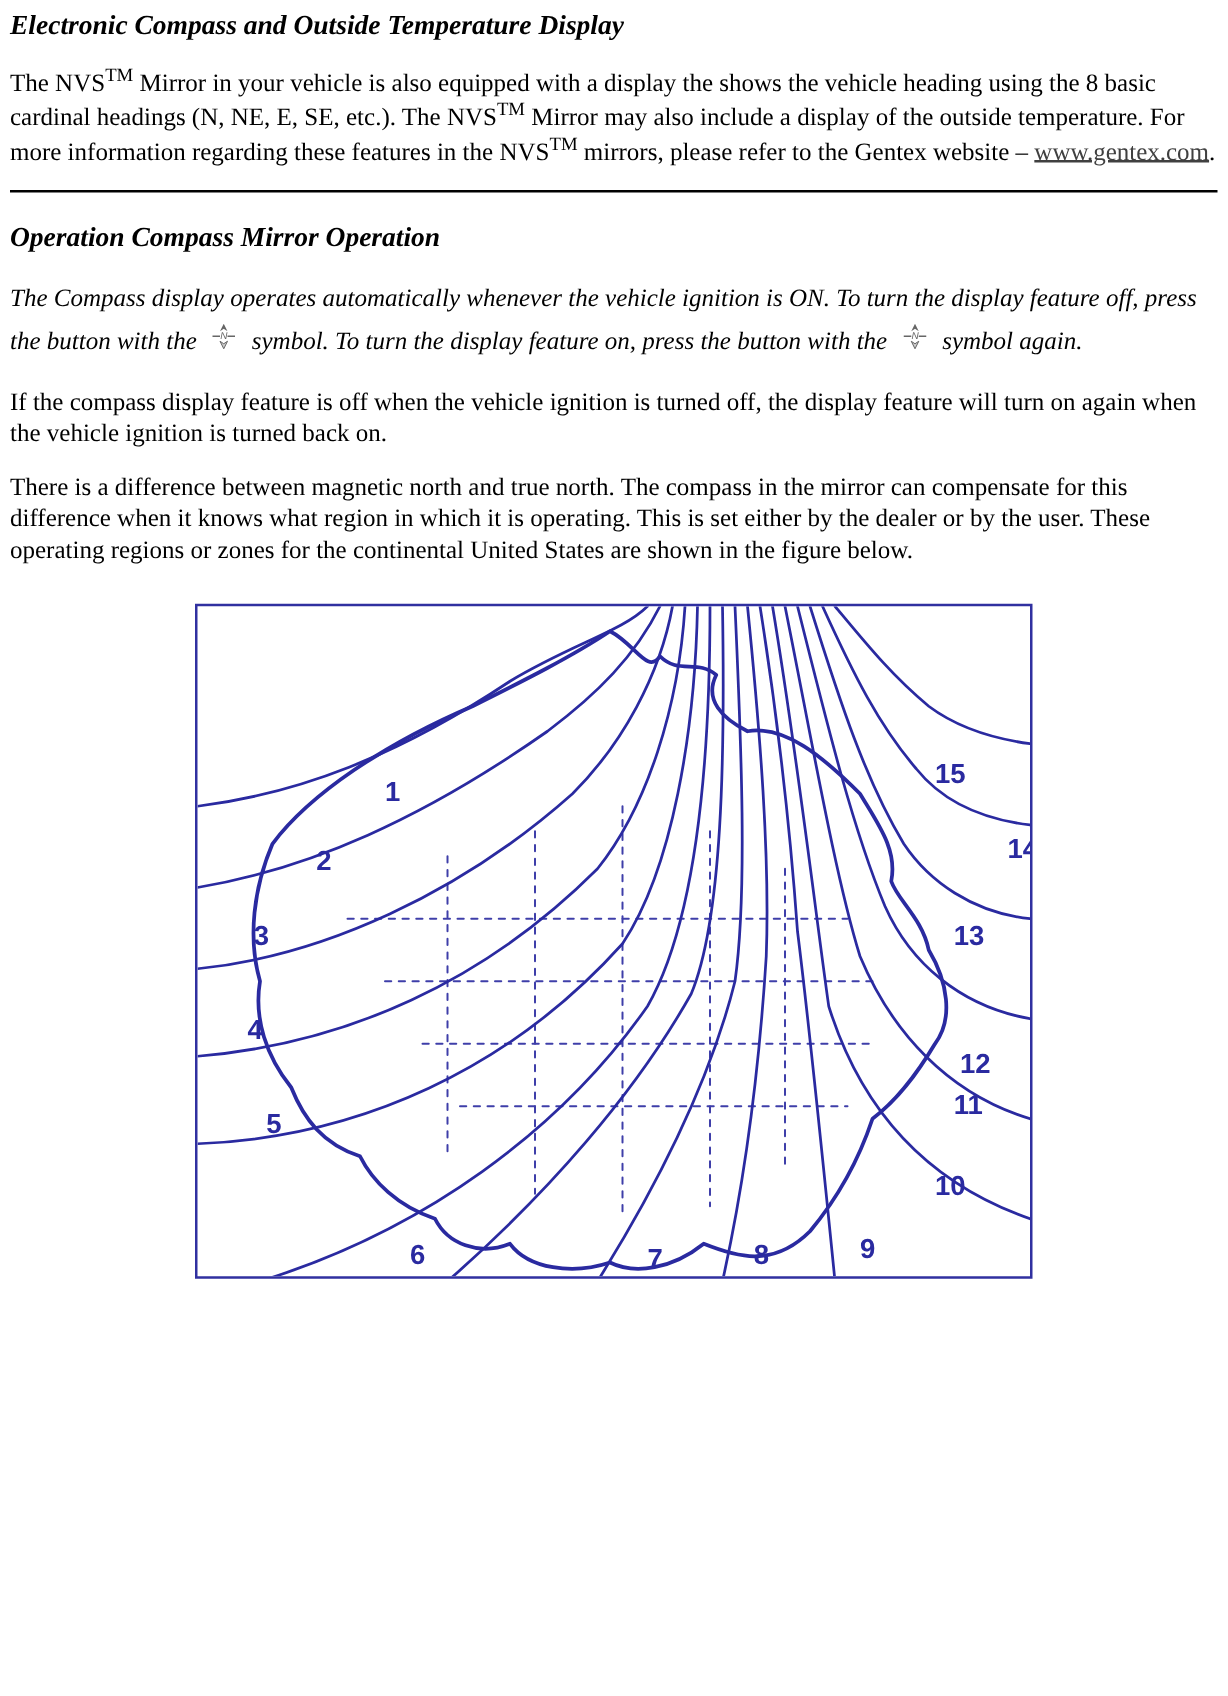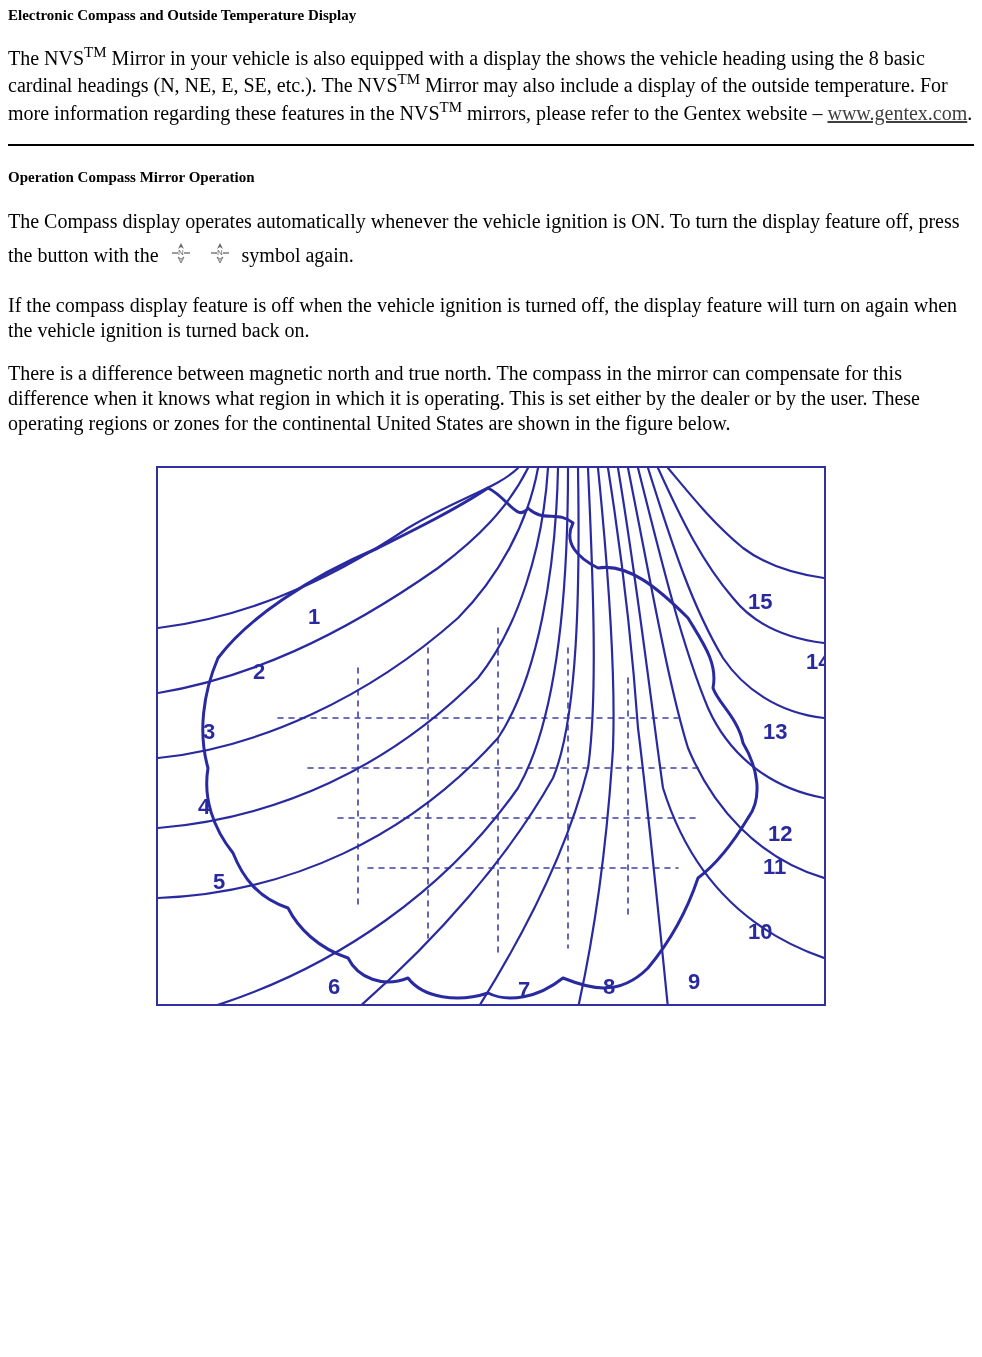--- a/index.html
+++ b/index.html
@@ -6,34 +6,35 @@
     font-family: "Times New Roman", Times, serif;
     font-size: 20px;
     color: #000;
     margin: 0;
     padding: 6px 8px 0 8px;
     width: 982px;
     box-sizing: border-box;
     line-height: 1.25;
   }
   h2.section {
-    font-size: 15px;
+    font-size: 22px;
     font-weight: bold;
+    font-style: italic;
     margin: 0 0 18px 0;
   }
   p { margin: 0 0 18px 0; }
   a.link { color: #404040; text-decoration: underline; }
   hr.sep { border: none; border-top: 2px solid #000; margin: 6px 0 22px 0; }
   .tm { font-size: 0.75em; vertical-align: super; }
   .compass-icon {
     display: inline-block;
     vertical-align: middle;
     margin: 0 4px;
   }
-  .flowpara { line-height: 1.7; }
+  .flowpara { line-height: 1.7; font-style: italic; }
   .figure-wrap {
     text-align: center;
     margin: 30px 0 0 0;
   }
   .figure {
     display: inline-block;
     border: 2px solid #3030a0;
     width: 666px;
     height: 536px;
     position: relative;
@@ -68,20 +69,21 @@
     <svg width="26" height="24" viewBox="0 0 26 24">
       <g stroke="#666" stroke-width="1.3" fill="none">
         <line x1="4" y1="12" x2="10" y2="12"></line>
         <line x1="16" y1="12" x2="22" y2="12"></line>
         <polygon points="13,2 16,8 13,6 10,8" fill="#666" stroke="none"></polygon>
         <polygon points="13,22 16,16 13,18 10,16" fill="#ccc" stroke="#666" stroke-width="0.8"></polygon>
         <text x="13" y="14" font-size="8" text-anchor="middle" fill="#666" stroke="none" font-family="Arial">N</text>
       </g>
     </svg>
   </span>
+  <span> symbol.  To turn the display feature on, press the button with the </span>
   <span class="compass-icon">
     <svg width="26" height="24" viewBox="0 0 26 24">
       <g stroke="#666" stroke-width="1.3" fill="none">
         <line x1="4" y1="12" x2="10" y2="12"></line>
         <line x1="16" y1="12" x2="22" y2="12"></line>
         <polygon points="13,2 16,8 13,6 10,8" fill="#666" stroke="none"></polygon>
         <polygon points="13,22 16,16 13,18 10,16" fill="#ccc" stroke="#666" stroke-width="0.8"></polygon>
         <text x="13" y="14" font-size="8" text-anchor="middle" fill="#666" stroke="none" font-family="Arial">N</text>
       </g>
     </svg>

